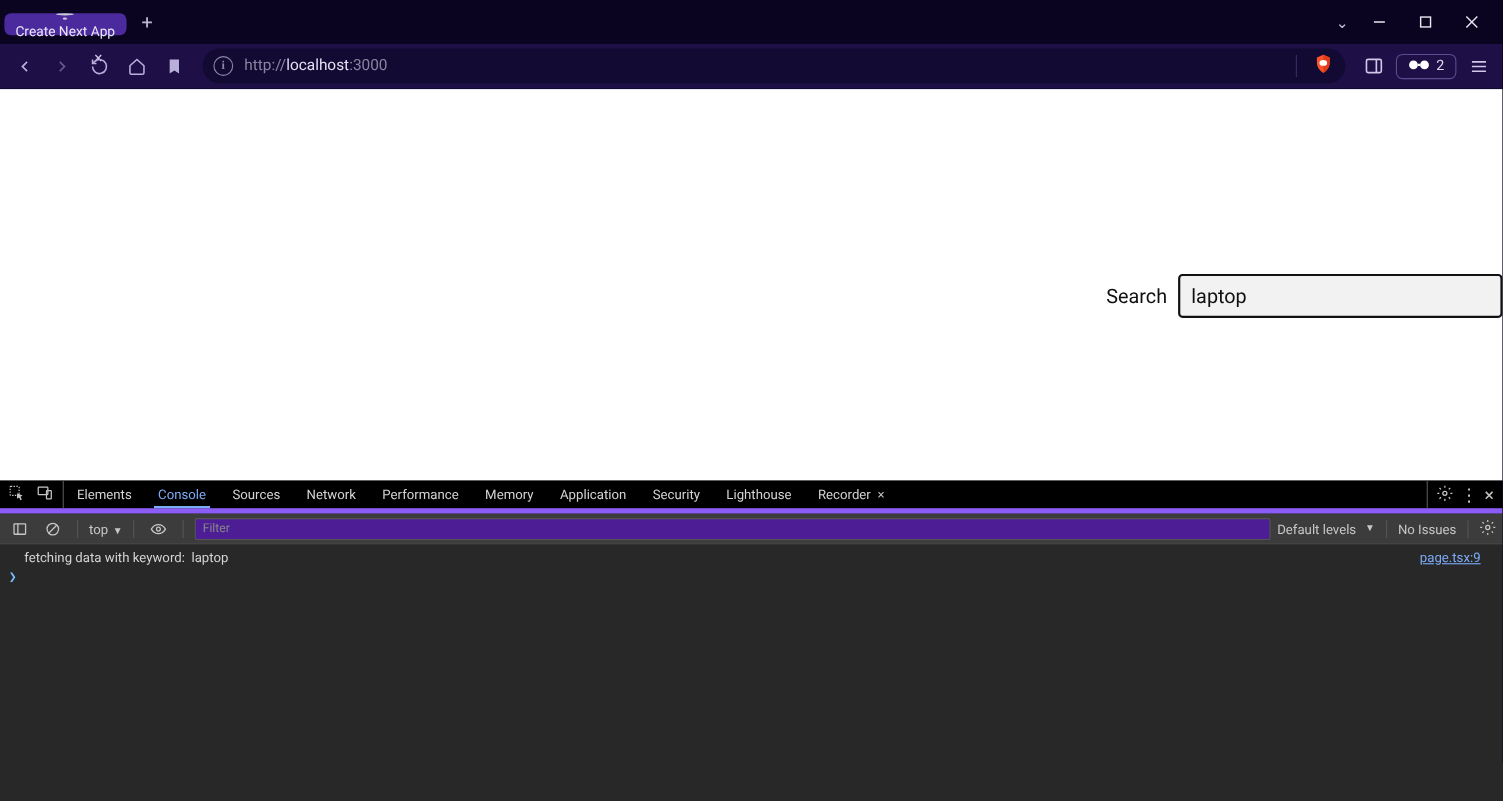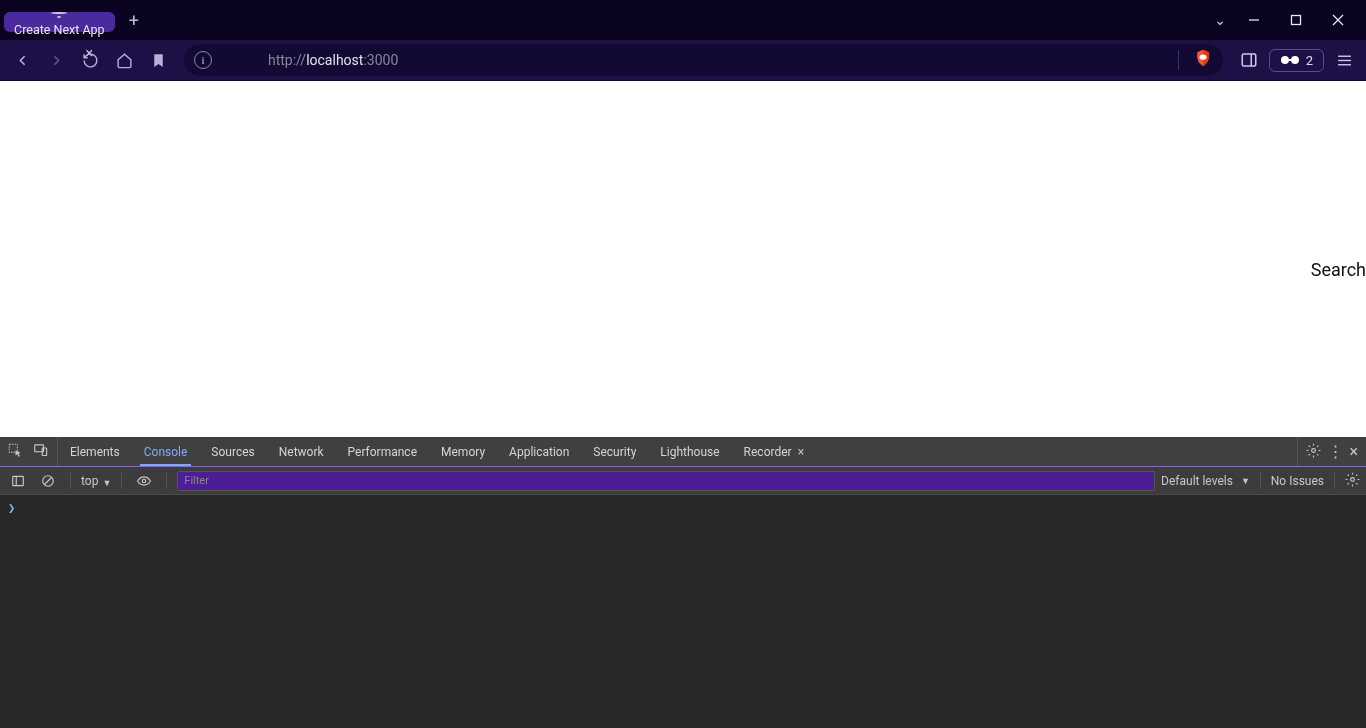--- a/index.html
+++ b/index.html
@@ -12,33 +12,33 @@
 .tab-close { color:#cfc8e8; font-size:14px; margin-left:60px; cursor:pointer; }
 .newtab { color:#bdb6d6; font-size:18px; margin-left:14px; cursor:pointer; }
 .win-ctrls { margin-left:auto; display:flex; gap:14px; align-items:center; padding-right:10px; }
 .chev-down { color:#cfc8e8; font-size:14px; }
 .win-btn { color:#e8e6f0; width:28px; height:28px; display:flex; align-items:center; justify-content:center; }
 .navbar { height:41px; background:#1f0f47; display:flex; align-items:center; padding:0 8px; gap:6px; border-bottom:1px solid #120833; }
 .nav-icon { width:28px; height:28px; display:flex; align-items:center; justify-content:center; color:#b9afdb; cursor:pointer; }
 .nav-icon svg { width:17px; height:17px; }
 .addr-bar { flex:1; display:flex; align-items:center; background:#130a33; border-radius:18px; height:32px; padding:0 10px; margin:0 6px; gap:10px; }
 .addr-info { width:18px; height:18px; border:1.5px solid #8d86a9; border-radius:50%; display:flex; align-items:center; justify-content:center; color:#8d86a9; font-size:11px; font-weight:bold; font-family:serif; }
-.addr-url { color:#8a839f; font-size:14px;margin-left:46px; }
+.addr-url { color:#8a839f; font-size:14px; }
 .addr-url .host { color:#e4e0f3; }
 .divider { width:1px; height:20px; background:#3a2c66; margin:0 4px; }
 .brave-shield { width:20px; height:20px; }
 .side-panel-icon { width:28px; height:28px; display:flex; align-items:center; justify-content:center; }
 .tor-badge { display:flex; align-items:center; gap:6px; border:1px solid #5b4b91; border-radius:6px; padding:3px 10px; color:#e0dbf0; font-size:13px; cursor:pointer; }
 .burger { color:#cfc8e8; width:28px; display:flex; align-items:center; justify-content:center; cursor:pointer; }
 .page-area { background:#ffffff; height:356px; display:flex; justify-content:flex-end; padding-top:20px; }
 .search-wrap { display:flex; align-items:center; gap:10px; }
 .search-label { font-size:18px; color:#111; }
 .search-input { width:295px; height:40px; border:2px solid #111; border-radius:4px; background:#f2f2f2; padding:0 10px; font-size:18px; color:#111; }
 .devtools { background:#282828; height:291px; display:flex; flex-direction:column; color:#c7c7c7; font-size:12px; }
-.dt-tabs { height:30px; background:#404040; display:flex; align-items:flex-start; border-bottom:1px solid #8b5cf6; }
+.dt-tabs { height:30px; background:#000000; display:flex; align-items:flex-start; border-bottom:5px solid #8b5cf6; }
 .dt-tabs-left { display:flex; align-items:center; gap:10px; padding:0 8px; border-right:1px solid #555; height:100%; }
 .dt-tab { padding:0 12px; height:100%; display:flex; align-items:center; color:#d4d4d4; cursor:pointer; position:relative; }
 .dt-tab.active { color:#7cacf8; }
 .dt-tab.active::after { content:""; position:absolute; bottom:0; left:8px; right:8px; height:2px; background:#7cacf8; }
 .dt-tab-close { margin-left:6px; color:#c0c0c0; }
 .dt-tabs-right { margin-left:auto; display:flex; align-items:center; gap:6px; padding:0 8px; border-left:1px solid #555; height:100%; }
 .dt-toolbar { height:28px; background:#3c3c3c; display:flex; align-items:center; border-bottom:1px solid #4a4a4a; padding:0 6px; gap:6px; }
 .dt-tool-btn { width:24px; height:24px; display:flex; align-items:center; justify-content:center; color:#c7c7c7; cursor:pointer; }
 .dt-divider { width:1px; height:16px; background:#555; margin:0 4px; }
 .dt-context { color:#c7c7c7; font-size:12px; display:flex; align-items:flex-end; gap:4px; cursor:pointer; }
@@ -141,20 +141,21 @@
         <line x1="3" y1="6" x2="21" y2="6"></line>
         <line x1="3" y1="12" x2="21" y2="12"></line>
         <line x1="3" y1="18" x2="21" y2="18"></line>
       </svg>
     </span>
 </div>
 
 <div class="page-area">
   <div class="search-wrap">
     <span class="search-label">Search</span>
+    <input class="search-input" value="laptop" style="">
   </div>
 </div>
 
 <div class="devtools">
   <div class="dt-tabs">
     <div class="dt-tabs-left">
       <span><svg width="15" height="15" viewBox="0 0 24 24" fill="none" stroke="#c7c7c7" stroke-width="1.8">
             <rect x="2" y="2" width="13" height="13" rx="1" stroke-dasharray="2 2"></rect>
             <path d="M12 12l8 3-3 2 2 4-2 1-2-4-3 2z" fill="#c7c7c7" stroke="none"></path>
           </svg></span>
@@ -220,15 +221,19 @@
     <span class="dt-divider"></span>
     <span class="dt-issues">No Issues</span>
     <span class="dt-divider"></span>
     <span><svg class="gear-svg" viewBox="0 0 24 24" fill="none" stroke="#c7c7c7" stroke-width="1.8">
           <circle cx="12" cy="12" r="3"></circle>
           <path d="M12 1v3M12 20v3M4.2 4.2l2.1 2.1M17.7 17.7l2.1 2.1M1 12h3M20 12h3M4.2 19.8l2.1-2.1M17.7 6.3l2.1-2.1"></path>
         </svg></span>
   </div>
 
   <div class="dt-console">
+    <div class="dt-log-row">
+      <span class="dt-log-text">fetching data with keyword:  laptop</span>
+      <span class="dt-log-src">page.tsx:9</span>
+    </div>
     <div class="dt-prompt">❯</div>
   </div>
 </div>
 
 </body></html>

